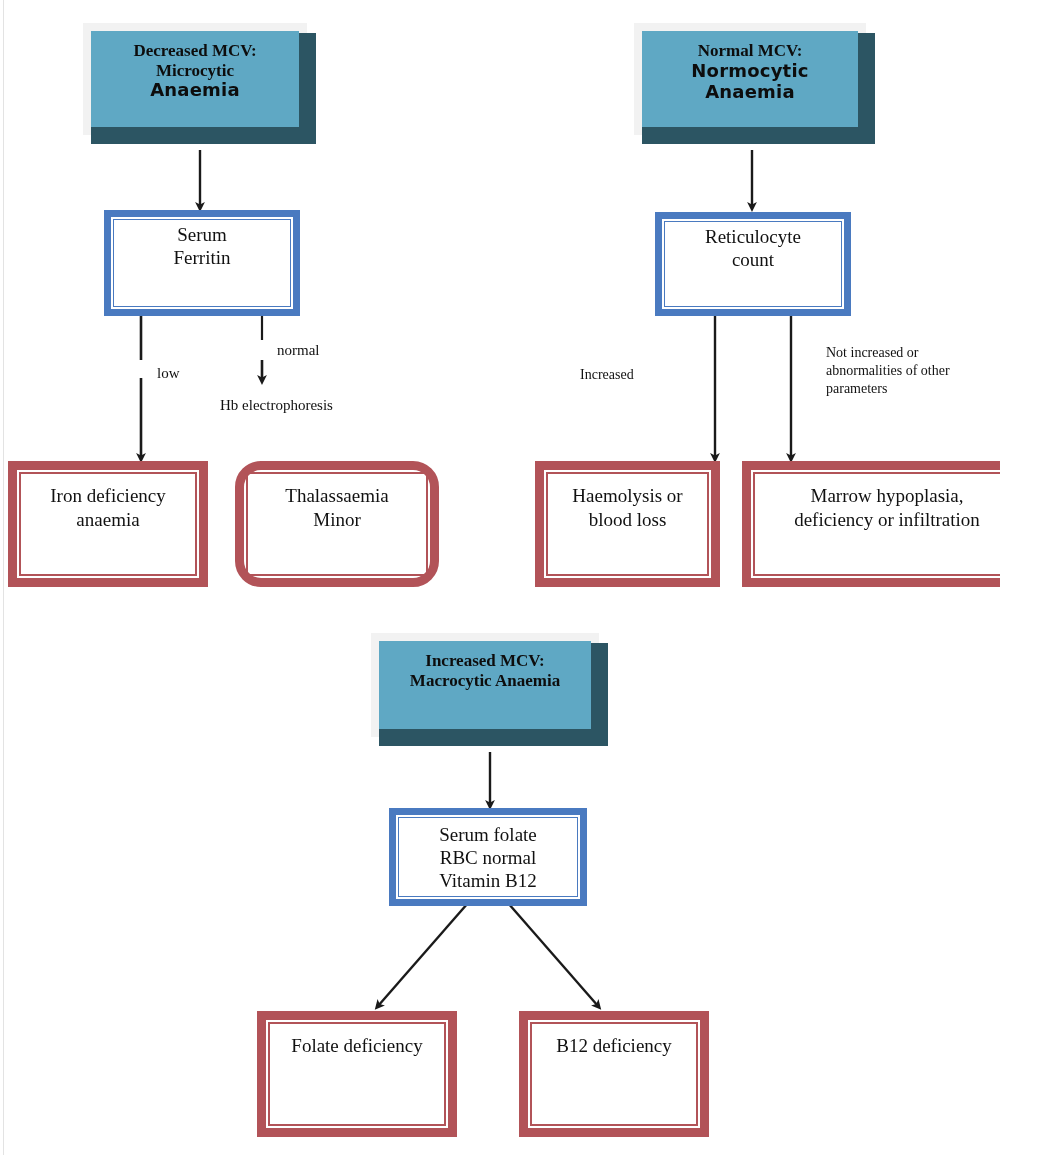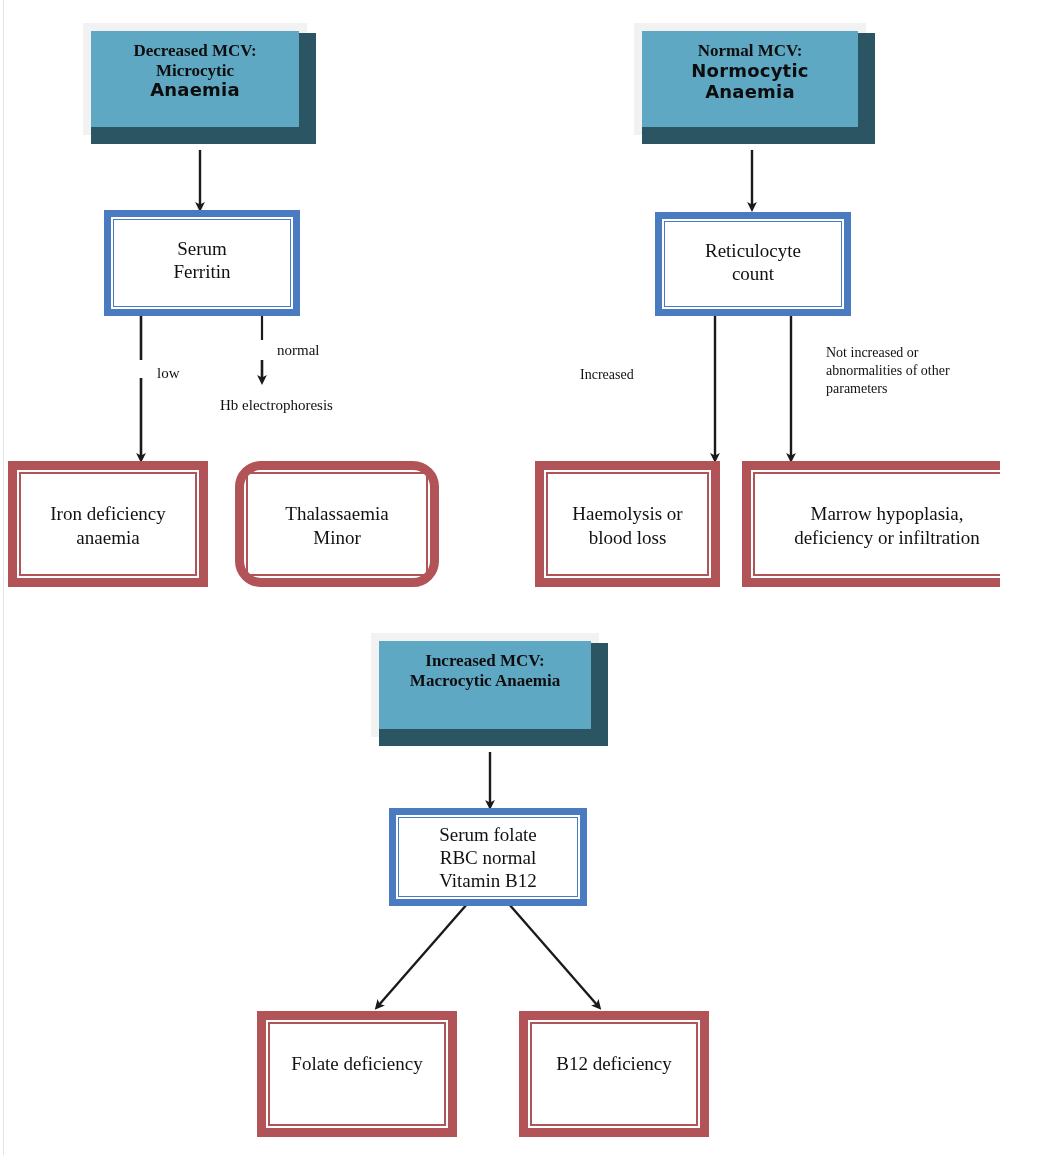--- a/index.html
+++ b/index.html
@@ -88,21 +88,21 @@
     pointer-events: none;
   }
   .blue-box .blue-text {
     position: relative;
     width: 100%;
     height: 100%;
     display: flex;
     flex-direction: column;
     align-items: center;
     justify-content: flex-start;
-    padding-top: 20px;
+    padding-top: 6px;
     box-sizing: border-box;
     font-family: "Liberation Serif", serif;
     font-size: 19px;
     color: #111;
     line-height: 1.22;
     text-align: center;
   }
 
   
   .red-box {
@@ -118,21 +118,21 @@
     pointer-events: none;
   }
   .red-box .red-text {
     position: relative;
     width: 100%;
     height: 100%;
     display: flex;
     flex-direction: column;
     align-items: center;
     justify-content: flex-start;
-    padding-top: 32px;
+    padding-top: 14px;
     box-sizing: border-box;
     font-family: "Liberation Serif", serif;
     font-size: 19px;
     color: #111;
     line-height: 1.25;
     text-align: center;
   }
 
   
   .edge-label {

